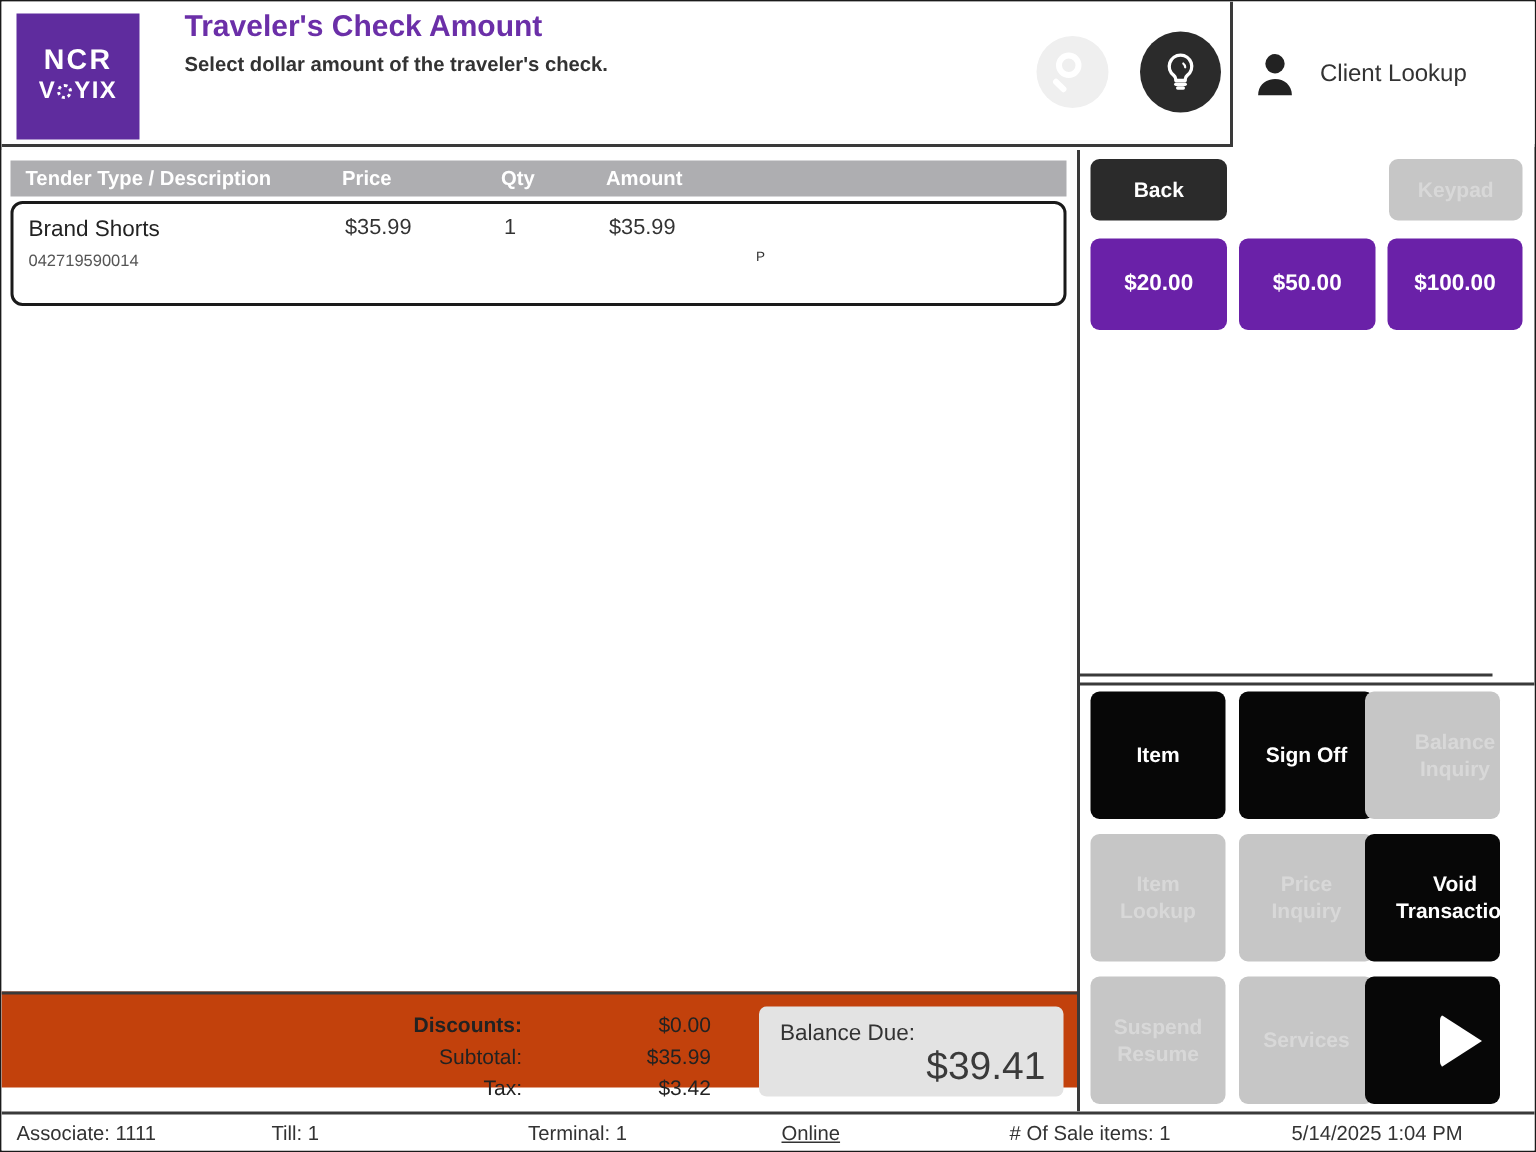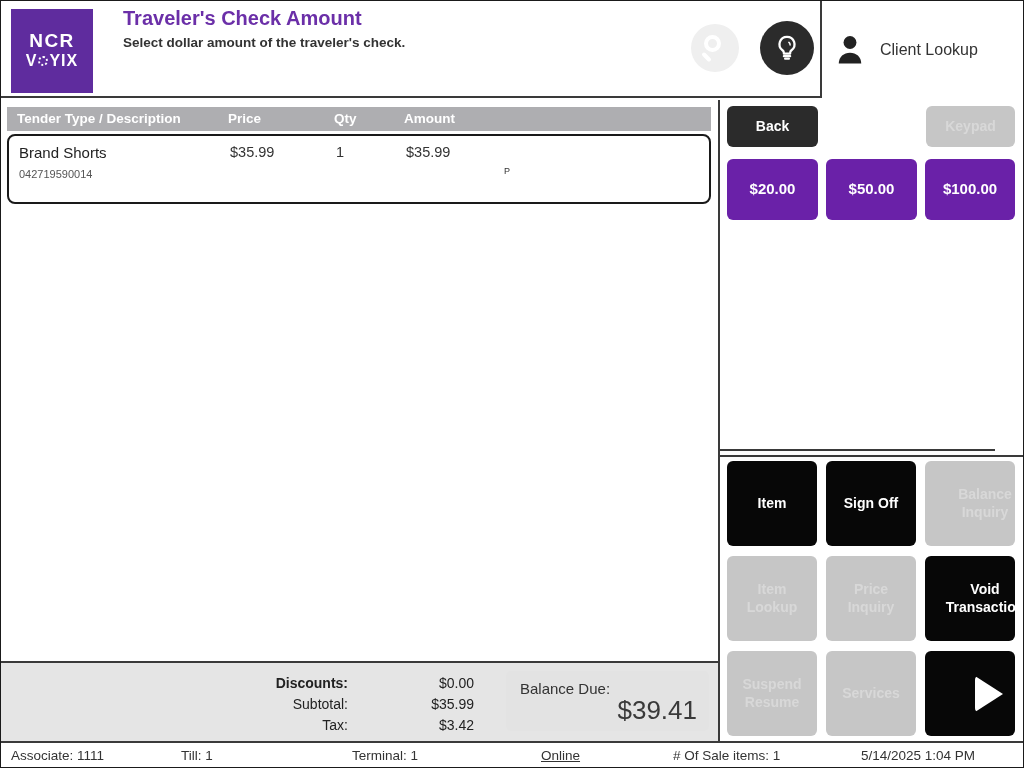--- a/index.html
+++ b/index.html
@@ -32,21 +32,21 @@
   .th-desc { left:10px; } .col-price { left:221px; } .col-qty { left:327px; } .col-amount { left:397px; }
   .item-row { position:absolute; left:6px; top:34px; width:704px; height:70px; background:#fff; border:2px solid #1a1a1a; border-radius:8px; cursor:pointer;text-align:right; }
   .item-row span { position:absolute; }
   .item-name { left:10px; top:8px; font-size:15px; color:#222; }
   .item-sku { left:10px; top:32px; font-size:11px; color:#555; }
   .item-price, .item-qty, .item-amount { top:8px; font-size:14.5px; color:#333; }
   .item-price { left:221px; } .item-qty { left:327px; } .item-amount { left:397px; }
   .item-flag { left:495px; top:30px; font-size:9px; color:#333; }
 
   
-  .totals-area { position:absolute; left:0; top:561px; width:717px; height:80px; border-top:2px solid #3a3a3a; background:#e5e5e5; }
+  .totals-area { position:absolute; left:0; top:561px; width:717px; height:64px; border-top:2px solid #3a3a3a; background:#c2410c; }
   .tot-row { position:absolute; left:0; width:480px; display:flex; }
   .tot-label { display:inline-block; width:347px; text-align:right; font-size:14px; color:#222; }
   .tot-label.bold { font-weight:bold; }
   .tot-val { display:inline-block; width:126px; text-align:right; font-size:14px; color:#222; }
   .balance-box { position:absolute; left:505px; top:8px; width:203px; height:60px; background:#e3e3e3; border-radius:5px; }
   .balance-label { position:absolute; left:14px; top:9px; font-size:15px; color:#333; }
   .balance-amount { position:absolute; right:12px; bottom:5px; font-size:26px; color:#3a3a3a; }
 
   
   .panel-top { position:absolute; left:719px; top:99px; width:275px; height:351px; border-bottom:2px solid #3a3a3a; background:#fff; }
@@ -55,28 +55,28 @@
          border-radius:6px; font-weight:bold; cursor:pointer; line-height:1.25; }
   .btn.dark { background:#2b2b2b; color:#fff; }
   .btn.black { background:#070707; color:#fff; }
   .btn.purple { background:#6a21a8; color:#fff; }
   .btn.disabled { background:#c6c6c6; color:#d8d8d8; cursor:default; }
   .back-btn { left:7px; top:6px; width:91px; height:41px; font-size:14px; }
   .keypad-btn { left:206px; top:6px; width:89px; height:41px; font-size:14px; }
   .money-btn { top:59px; width:91px; height:61px; font-size:15px; }
   .m0 { left:7px; } .m1 { left:106px; } .m2 { left:205px; width:90px; }
   .cell { width:90px; height:85px; font-size:14px; padding:0 6px; }
-  .c0 { left:7px; } .c1 { left:106px; } .c2 { left:205px;padding-left:36px; }
+  .c0 { left:7px; } .c1 { left:106px; } .c2 { left:190px;padding-left:36px; }
   .r0 { top:4px; } .r1 { top:99px; } .r2 { top:194px; }
   .play-tri { width:0; height:0; border-left:28px solid #fff; border-top:18px solid transparent; border-bottom:18px solid transparent; border-radius:4px; margin-left:8px; }
 
   
   .status-bar { position:absolute; left:0; top:740px; width:1024px; height:28px; border-top:2px solid #3a3a3a; background:#fff; }
   .status-bar span { position:absolute; top:5px; font-size:13.5px; color:#333; }
-  .s0 { left:10px; } .s1 { left:180px; } .s2 { left:351px; } .s3 { left:540px;text-decoration:underline; } .s4 { left:672px; } .s5 { left:860px; }
+  .s0 { left:10px; } .s1 { left:180px; } .s2 { left:351px; } .s3 { left:520px;text-decoration:underline; } .s4 { left:672px; } .s5 { left:860px; }
 </style>
 </head>
 <body>
 
 <div class="window">
 
   <div class="header">
     <div class="logo">
       <div class="l1">NCR</div>
       <div class="l2">

